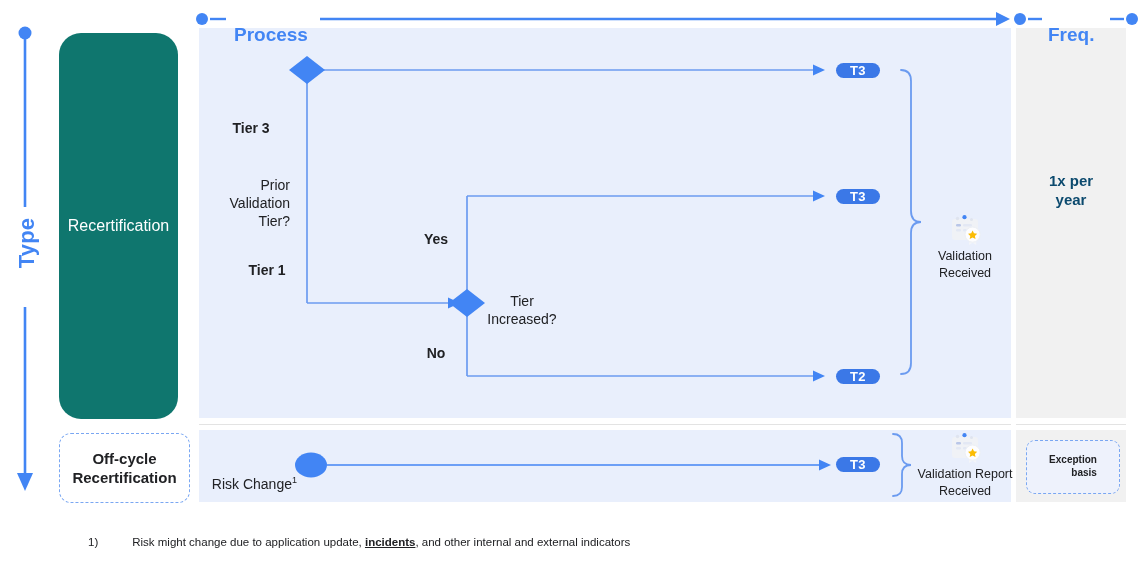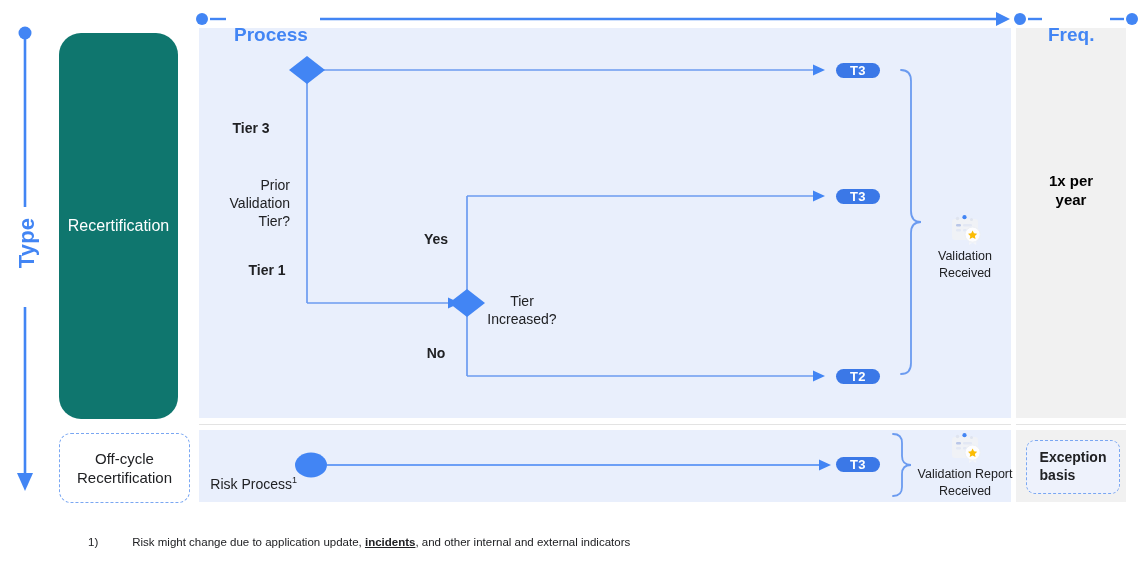--- a/index.html
+++ b/index.html
@@ -30,21 +30,21 @@
   #recert-block{
     left:59px;top:33px;width:119px;height:386px;
     background:#0f766e;border-radius:22px;
     color:#ffffff;font-size:16px;
     display:flex;align-items:center;justify-content:center;text-align:center;
   }
   #offcycle-block{
     left:59px;top:433px;width:129px;height:68px;
     border:1.6px dashed #7aa7f2;border-radius:12px;background:#ffffff;
     display:flex;align-items:center;justify-content:center;
-    text-align:center;color:#202124;font-size:15px;font-weight:400;line-height:1.28;
+    text-align:center;color:#202124;font-size:15px;font-weight:700;line-height:1.28;
   }
 
   
   .flow-text{color:#202124;font-size:14px;line-height:1.3;text-align:center;white-space:pre-line;}
   .flow-bold{font-weight:700;}
 
   
   .tier-pill{
     background:#3b78e7;color:#ffffff;border-radius:9px;
     font-size:13px;font-weight:700;letter-spacing:.3px;
@@ -55,27 +55,27 @@
   
   .outcome{
     text-align:center;color:#202124;font-size:12.5px;line-height:1.32;
   }
   .outcome-icon{width:44px;height:32px;margin:0 auto 2px;display:block;}
 
   
   #freq-year{
     left:1016px;top:160px;width:110px;height:60px;
     display:flex;align-items:center;justify-content:center;text-align:center;
-    color:#000000;font-size:15px;font-weight:700;line-height:1.3;
+    color:#0c4a6e;font-size:15px;font-weight:700;line-height:1.3;
   }
   #freq-exception{
     left:1026px;top:440px;width:92px;height:52px;
     border:1.6px dashed #7aa7f2;border-radius:9px;background:#eef2fc;
-    display:flex;align-items:center;justify-content:center;text-align:left;
-    color:#202124;font-size:14px;font-weight:700;line-height:1.28;
+    display:flex;align-items:center;justify-content:center;text-align:right;
+    color:#202124;font-size:10px;font-weight:700;line-height:1.28;
   }
 
   
   #footnote{
     left:88px;top:536px;font-size:11.5px;color:#202124;
     display:flex;gap:34px;white-space:nowrap;
   }
   #footnote b{font-weight:700;text-decoration:underline;}
 
   
@@ -193,21 +193,21 @@
 </div>
 
 <svg class="abs" style="left:199px;top:430px;width:812px;height:72px;overflow:visible;">
   <ellipse cx="112" cy="35" rx="16" ry="12.5" fill="#4285f4"></ellipse>
   <line x1="128" y1="35" x2="620" y2="35" stroke="#4285f4" stroke-width="1.7"></line>
   <polygon points="620,29.5 632,35 620,40.5" fill="#4285f4"></polygon>
   <path d="M 694 4 q 9 0 9 9 v 13 q 0 9 9 9 q -9 0 -9 9 v 13 q 0 9 -9 9" fill="none" stroke="#6b9bf0" stroke-width="1.8" stroke-linecap="round"></path>
 </svg>
 
 <div class="abs flow-text" style="left:207px;top:457px;width:90px;text-align:right;">
-  <span>Risk Process</span><sup style="font-size:9px;">1</sup>
+  <span>Risk Change</span><sup style="font-size:9px;">1</sup>
 </div>
 
 <div class="abs tier-pill" style="left:836px;top:457px;">
   <span>T3</span>
 </div>
 
 <div class="abs outcome" style="left:900px;top:432px;width:130px;">
   <svg class="outcome-icon" viewBox="0 0 44 32">
     <rect x="9" y="5" width="26" height="21" rx="3" fill="#f0f2f6"></rect>
     <rect x="13" y="10" width="5" height="2.4" rx="1.2" fill="#b9c6e8"></rect>

